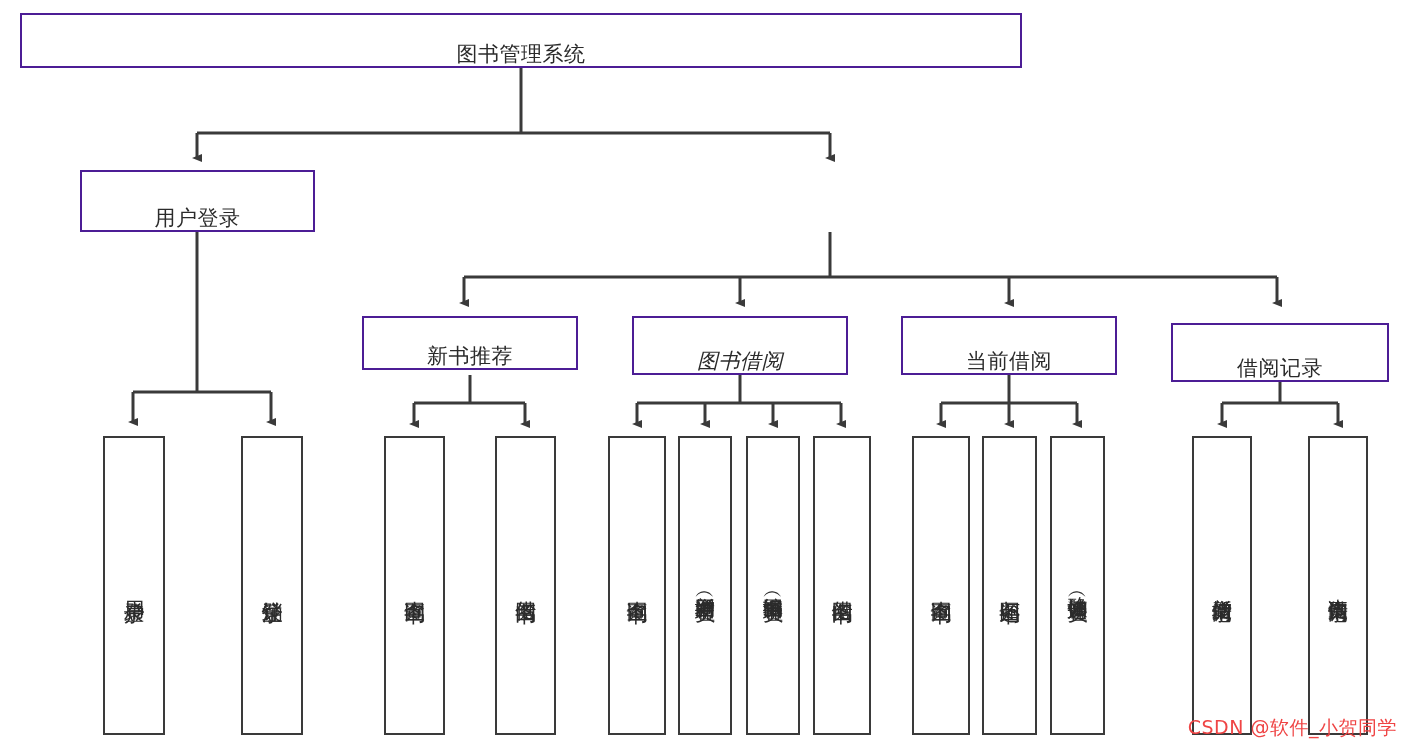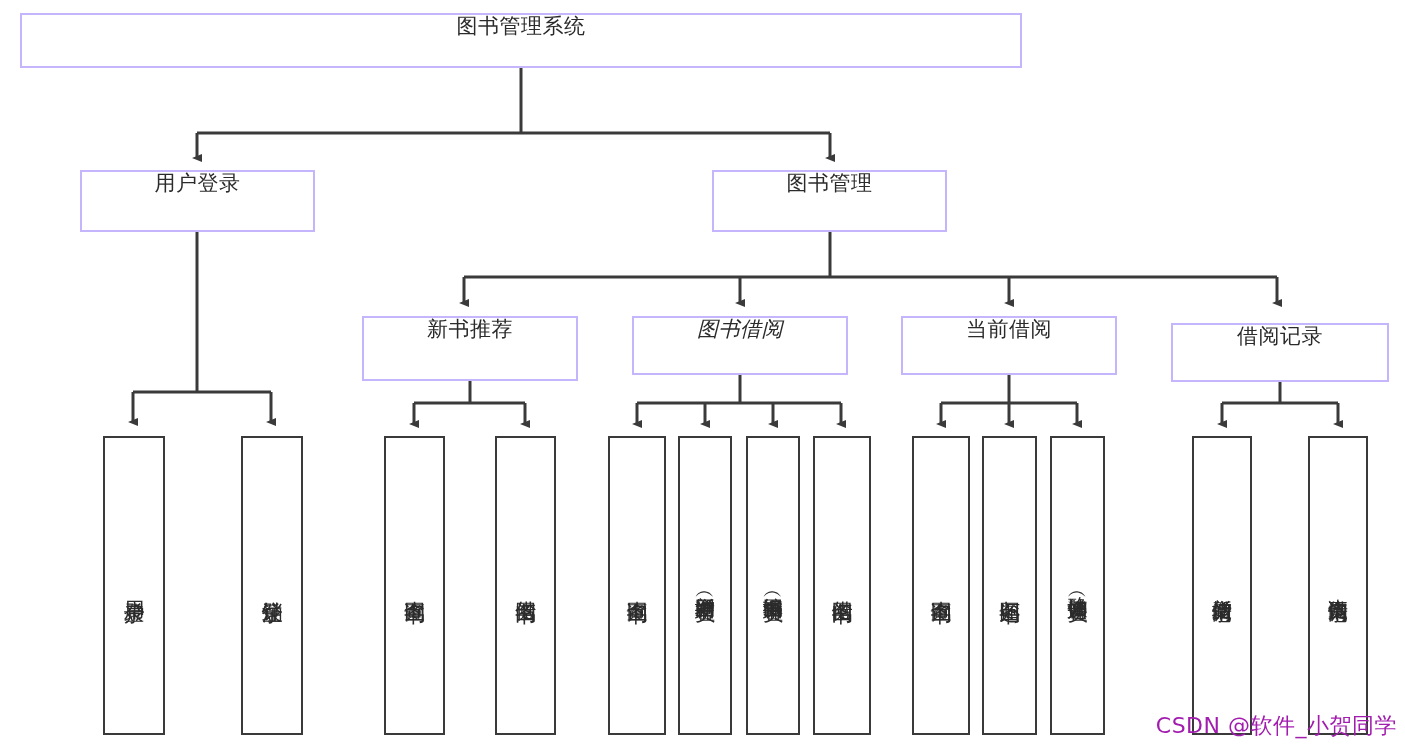--- a/index.html
+++ b/index.html
@@ -23,23 +23,23 @@
     position: absolute;
     top: 0;
     left: 0;
     width: 1405px;
     height: 747px;
   }
   .node-box {
     position: absolute;
     box-sizing: border-box;
     background: #ffffff;
-    border: 2px solid #c4b5fd;
+    border: 2px solid #4c1d95;
     display: flex;
-    align-items: flex-start;
+    align-items: flex-end;
     justify-content: center;
   }
   .node-label-h {
     font-size: 21px;
     color: #2b2b2b;
     line-height: 1.1;
     letter-spacing: 0.5px;
     white-space: nowrap;
   }
   .leaf-box {
@@ -63,22 +63,22 @@
     white-space: nowrap;
   }
   .leaf-box.narrow .node-label-v {
     font-size: 20px;
     line-height: 1.15;
   }
   #watermark {
     position: absolute;
     right: 8px;
     bottom: 6px;
-    font-size: 22px;
-    color: #a21caf;
+    font-size: 19px;
+    color: #ef4444;
     letter-spacing: 0.5px;
     white-space: nowrap;
     pointer-events: none;
   }
 </style>
 </head>
 <body>
 
 <div id="diagram-root">
 
@@ -139,25 +139,22 @@
   </svg>
 
   <div class="node-box" style="left:20px; top:13px; width:1002px; height:55px;">
     <span class="node-label-h">图书管理系统</span>
   </div>
 
   <div class="node-box" style="left:80px; top:170px; width:235px; height:62px;">
     <span class="node-label-h">用户登录</span>
   </div>
 
-  <div class="node-box" style="left:712px; top:170px; width:235px; height:62px;">
-    <span class="node-label-h">图书管理</span>
-  </div>
-
-  <div class="node-box" style="left:362px; top:316px; width:216px; height:65px;">
+
+  <div class="node-box" style="left:362px; top:316px; width:216px; height:54px;">
     <span class="node-label-h">新书推荐</span>
   </div>
 
   <div class="node-box" style="left:632px; top:316px; width:216px; height:59px;font-style:italic;">
     <span class="node-label-h">图书借阅</span>
   </div>
 
   <div class="node-box" style="left:901px; top:316px; width:216px; height:59px;">
     <span class="node-label-h">当前借阅</span>
   </div>

